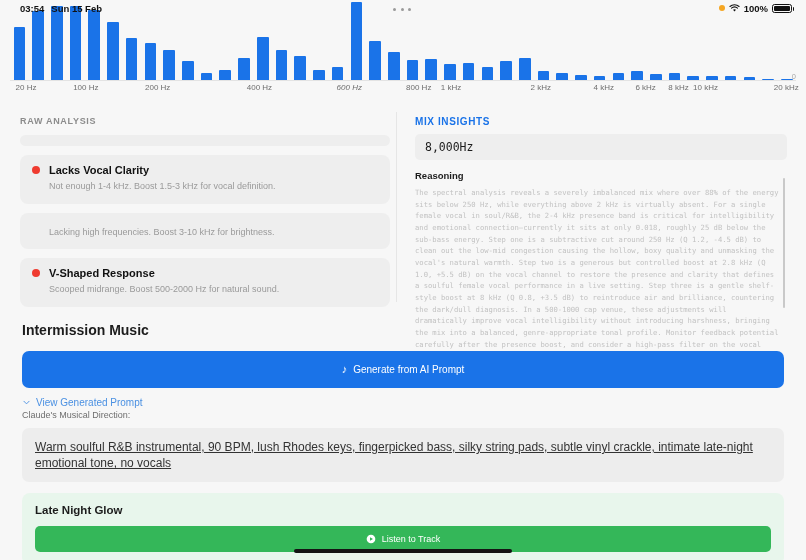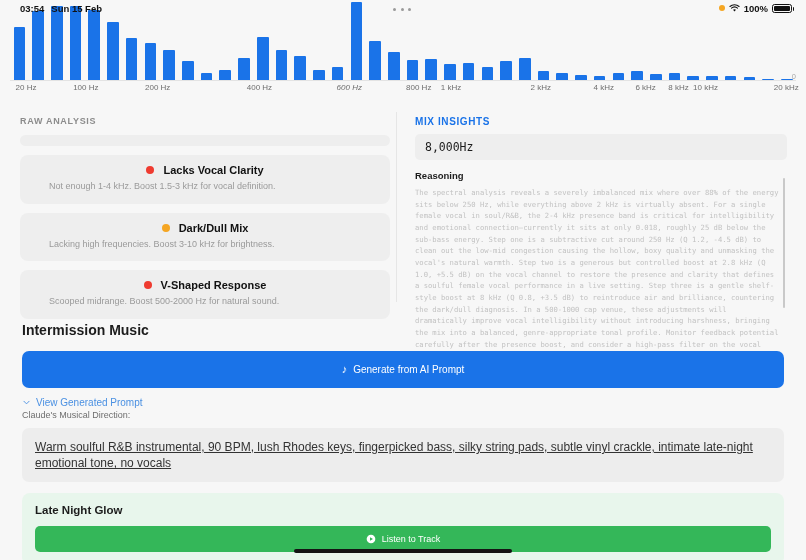--- a/index.html
+++ b/index.html
@@ -63,21 +63,21 @@
     font-size: 9px; font-weight: 700; letter-spacing: 0.7px; color: #8c8c8c;
     text-transform: uppercase;
   }
   .left-panel { position:absolute; left: 20px; top: 18px; width: 370px; }
   .left-list { margin-top: 9px; position: relative; height: 185px; overflow: hidden; }
   .card {
     background: #eeeeee; border-radius: 8px; padding: 9px 12px 11px 12px;
     margin-bottom: 9px; position: relative;
   }
   .card.clipped { height: 11px; padding: 0; overflow: hidden; margin-bottom: 9px; }
-  .card-head { display:flex; align-items:center; gap: 9px; justify-content: center; }
+  .card-head { display:flex; align-items:center; gap: 9px; }
   .dot { width: 8px; height: 8px; border-radius: 50%; flex: none; }
   .card-title { font-size: 11px; font-weight: 700; color: #111; }
   .card-desc { font-size: 9px; color: #9a9a9a; margin-top: 5px; margin-left: 17px; line-height: 1.3; }
 
   .divider-v { position:absolute; left: 396px; top: 14px; width: 1px; height: 190px; background: #e6e6e6; }
 
   .right-panel { position:absolute; left: 415px; top: 18px; width: 372px; }
   .mix-title { font-size: 10px; font-weight: 700; letter-spacing: 0.6px; color: #1a73e8; text-transform: uppercase; }
   .freq-box {
     margin-top: 7px; background: #eeeeee; border-radius: 5px;
@@ -317,24 +317,20 @@
       <div class="left-list" id="analysis-list">
           <div class="card clipped"></div>
           <div class="card">
             <div class="card-head">
               <span class="dot" style="background: rgb(239, 59, 48);"></span>
               <span class="card-title">Lacks Vocal Clarity</span>
             </div>
             <div class="card-desc">Not enough 1-4 kHz. Boost 1.5-3 kHz for vocal definition.</div>
           </div>
           <div class="card">
-            <div class="card-head">
-              <span class="dot" style="background: rgb(245, 166, 35);"></span>
-              <span class="card-title">Dark/Dull Mix</span>
-            </div>
             <div class="card-desc">Lacking high frequencies. Boost 3-10 kHz for brightness.</div>
           </div>
           <div class="card">
             <div class="card-head">
               <span class="dot" style="background: rgb(239, 59, 48);"></span>
               <span class="card-title">V-Shaped Response</span>
             </div>
             <div class="card-desc">Scooped midrange. Boost 500-2000 Hz for natural sound.</div>
           </div>
         </div>

